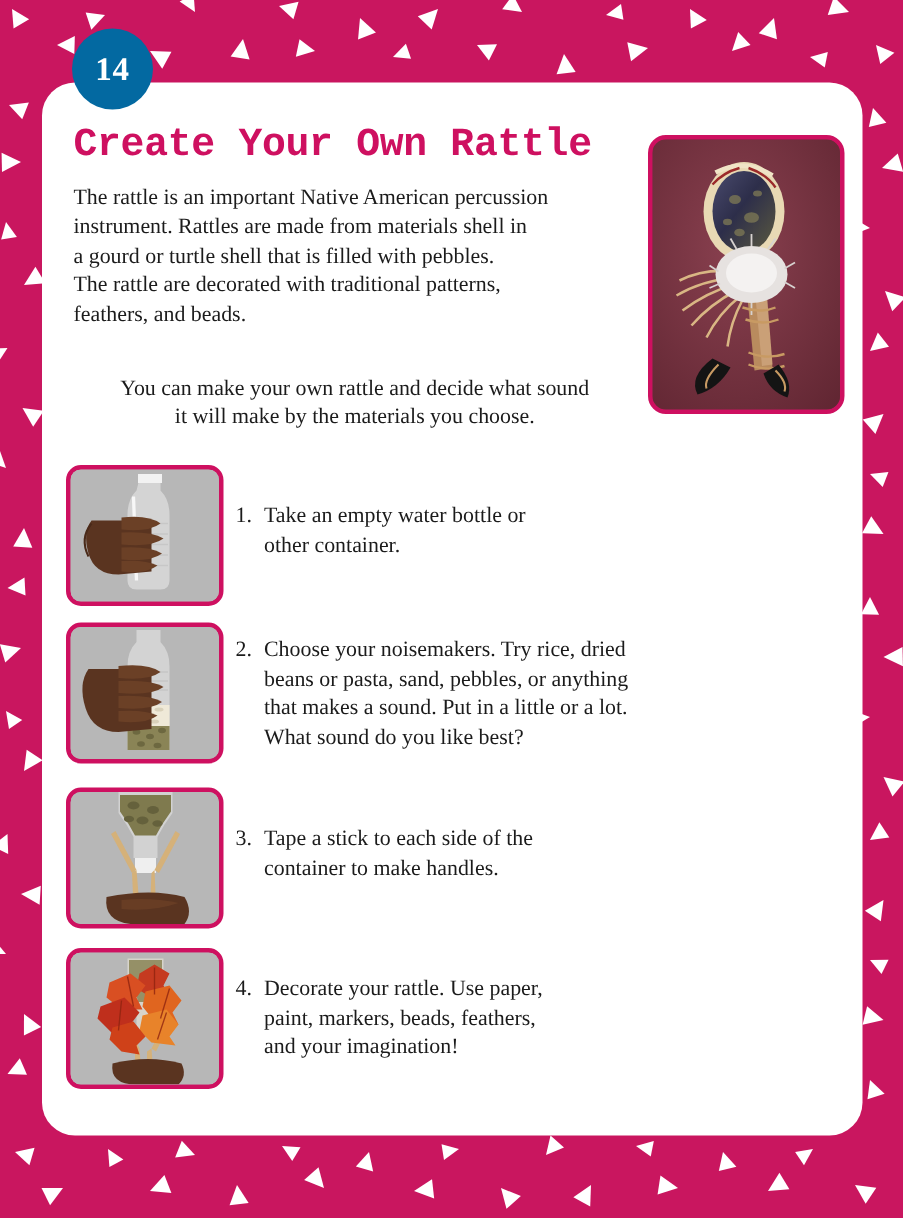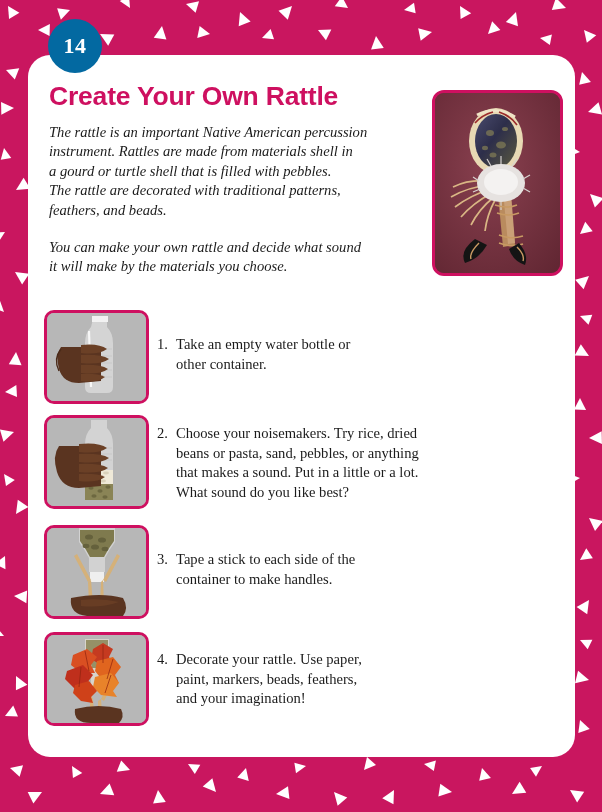--- a/index.html
+++ b/index.html
@@ -52,38 +52,38 @@
     text-align: center;
     letter-spacing: 0.5px;
   }
   
   #title {
     position: absolute;
     left: 49px;
     top: 81px;
     width: 380px;
     color: #CE1060;
-    font-family: Liberation Sans, sans-serif;
+    font-family: Liberation Mono, monospace;
     font-weight: bold;
     font-size: 26.5px;
     letter-spacing: -0.2px;
     white-space: nowrap;
   }
   
   .intro {
     position: absolute;
     left: 49px;
     width: 375px;
     color: #1b1b1b;
     font-size: 14.6px;
     line-height: 19.4px;
   }
   #intro-1 { top: 123px; }
-  #intro-2 { top: 238px; }
-  .intro .ln { display: block; white-space: nowrap; font-style: italic; }
+  #intro-2 { top: 250px; text-align: center; }
+  .intro .ln { display: block; white-space: nowrap; }
 
   
   #hero-photo {
     position: absolute;
     left: 432px;
     top: 90px;
     width: 125px;
     height: 180px;
     border: 3px solid #CE1060;
     border-radius: 12px;

